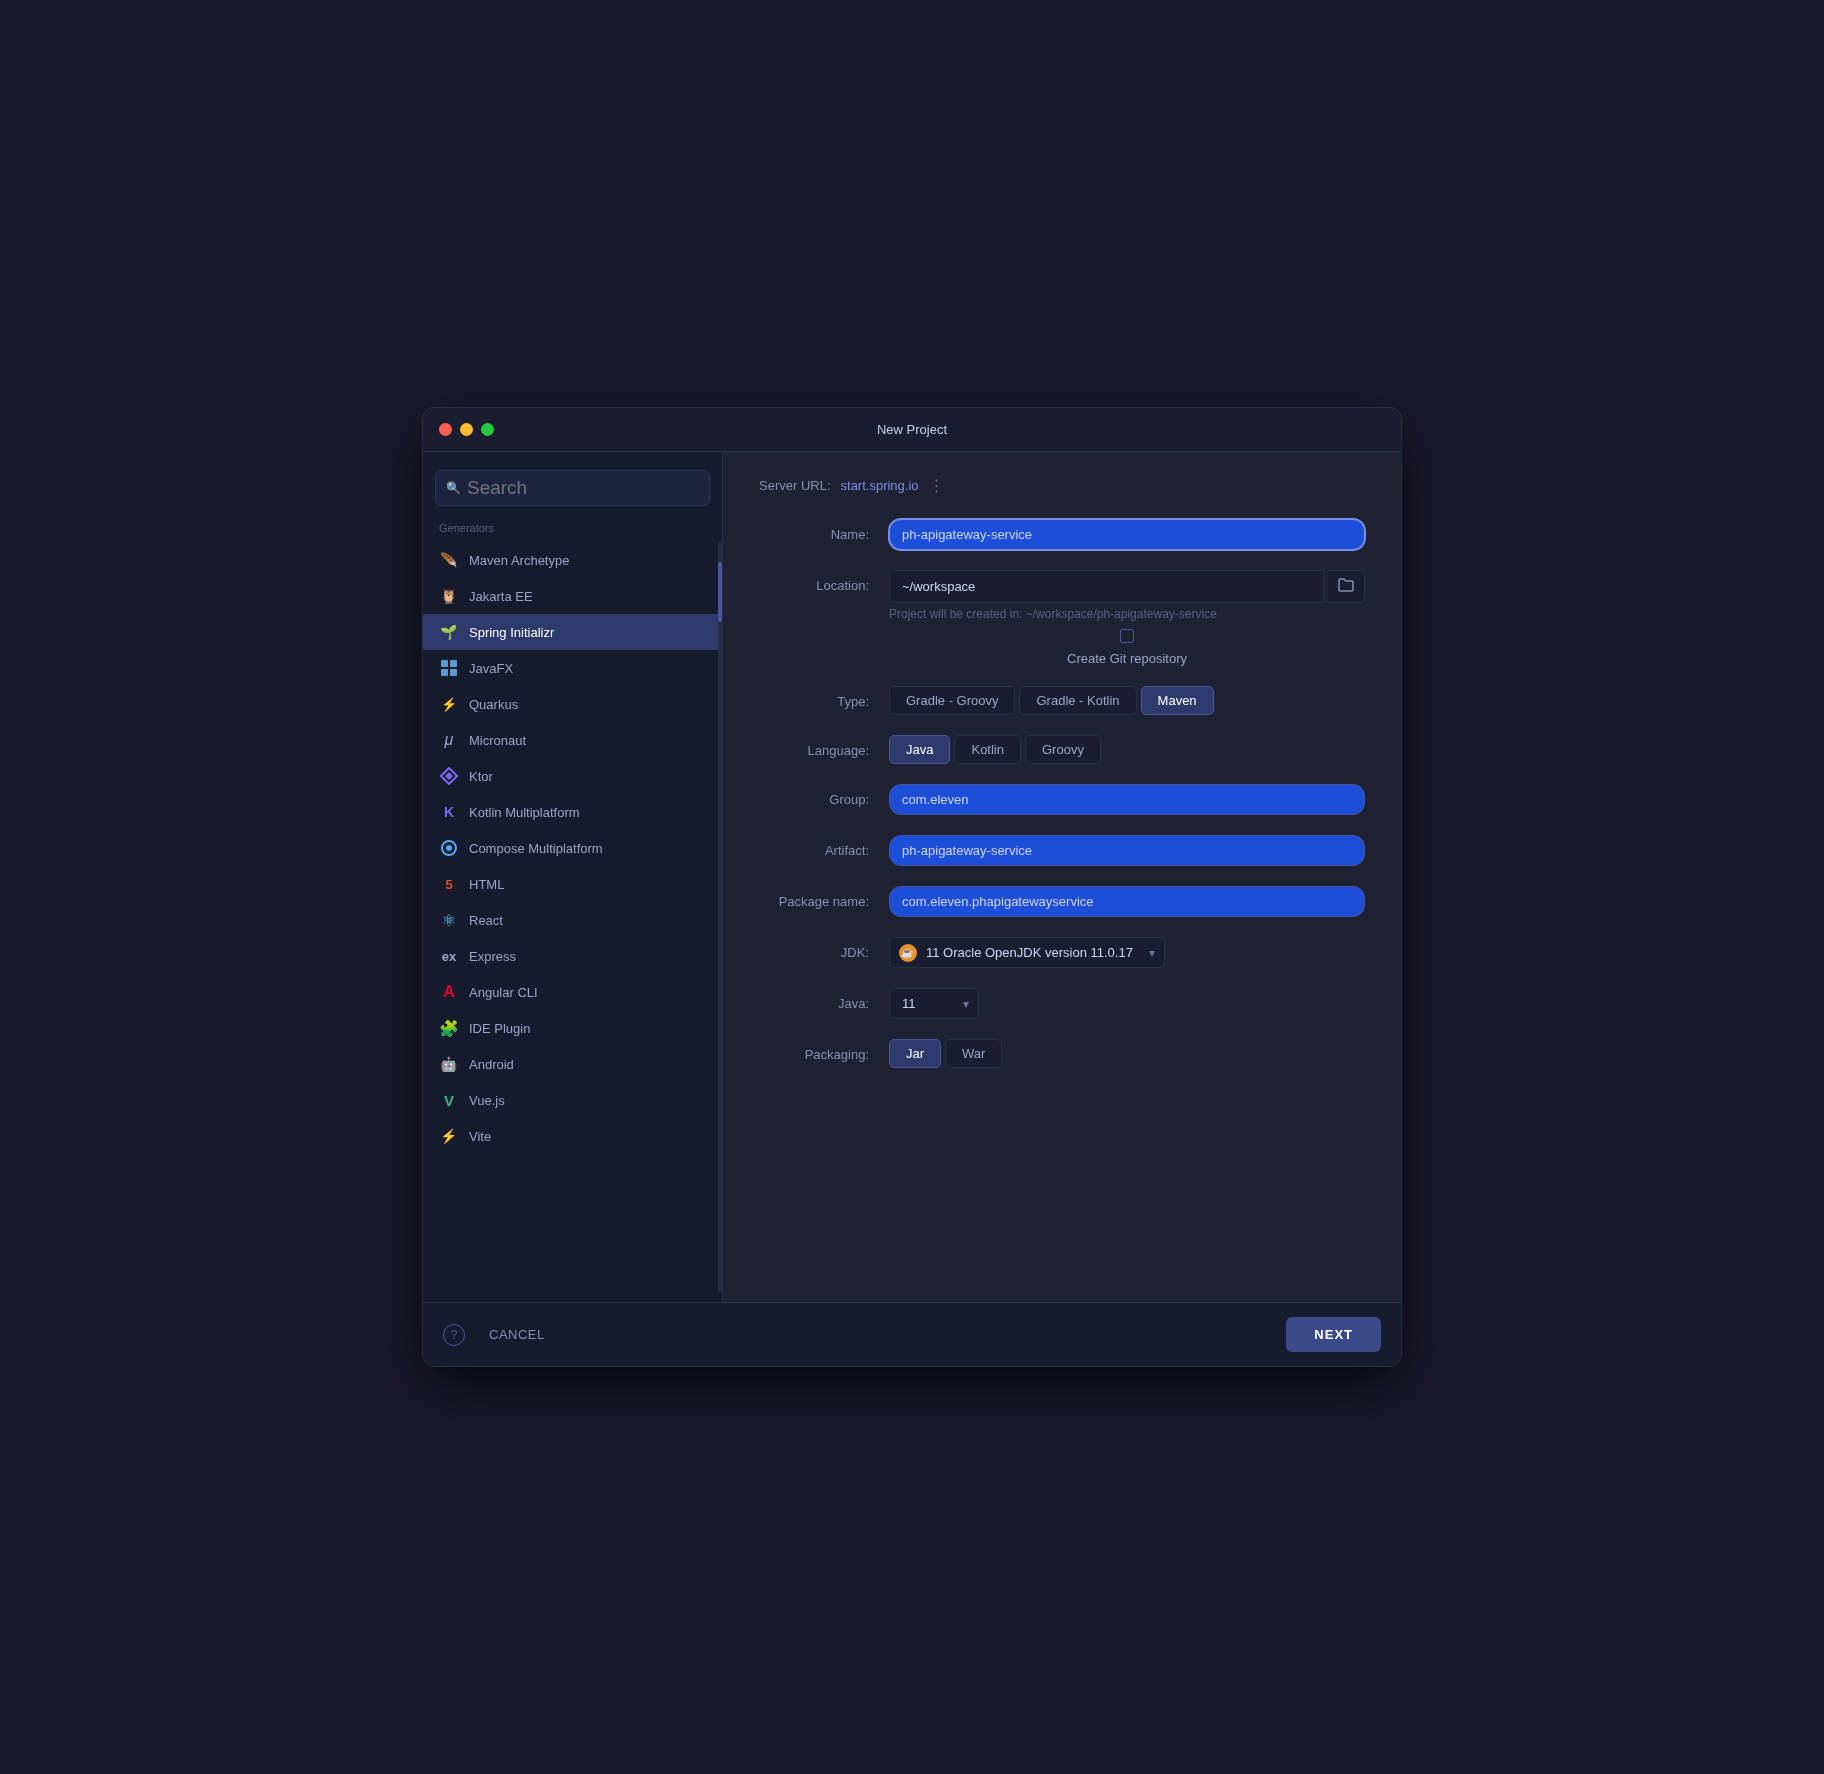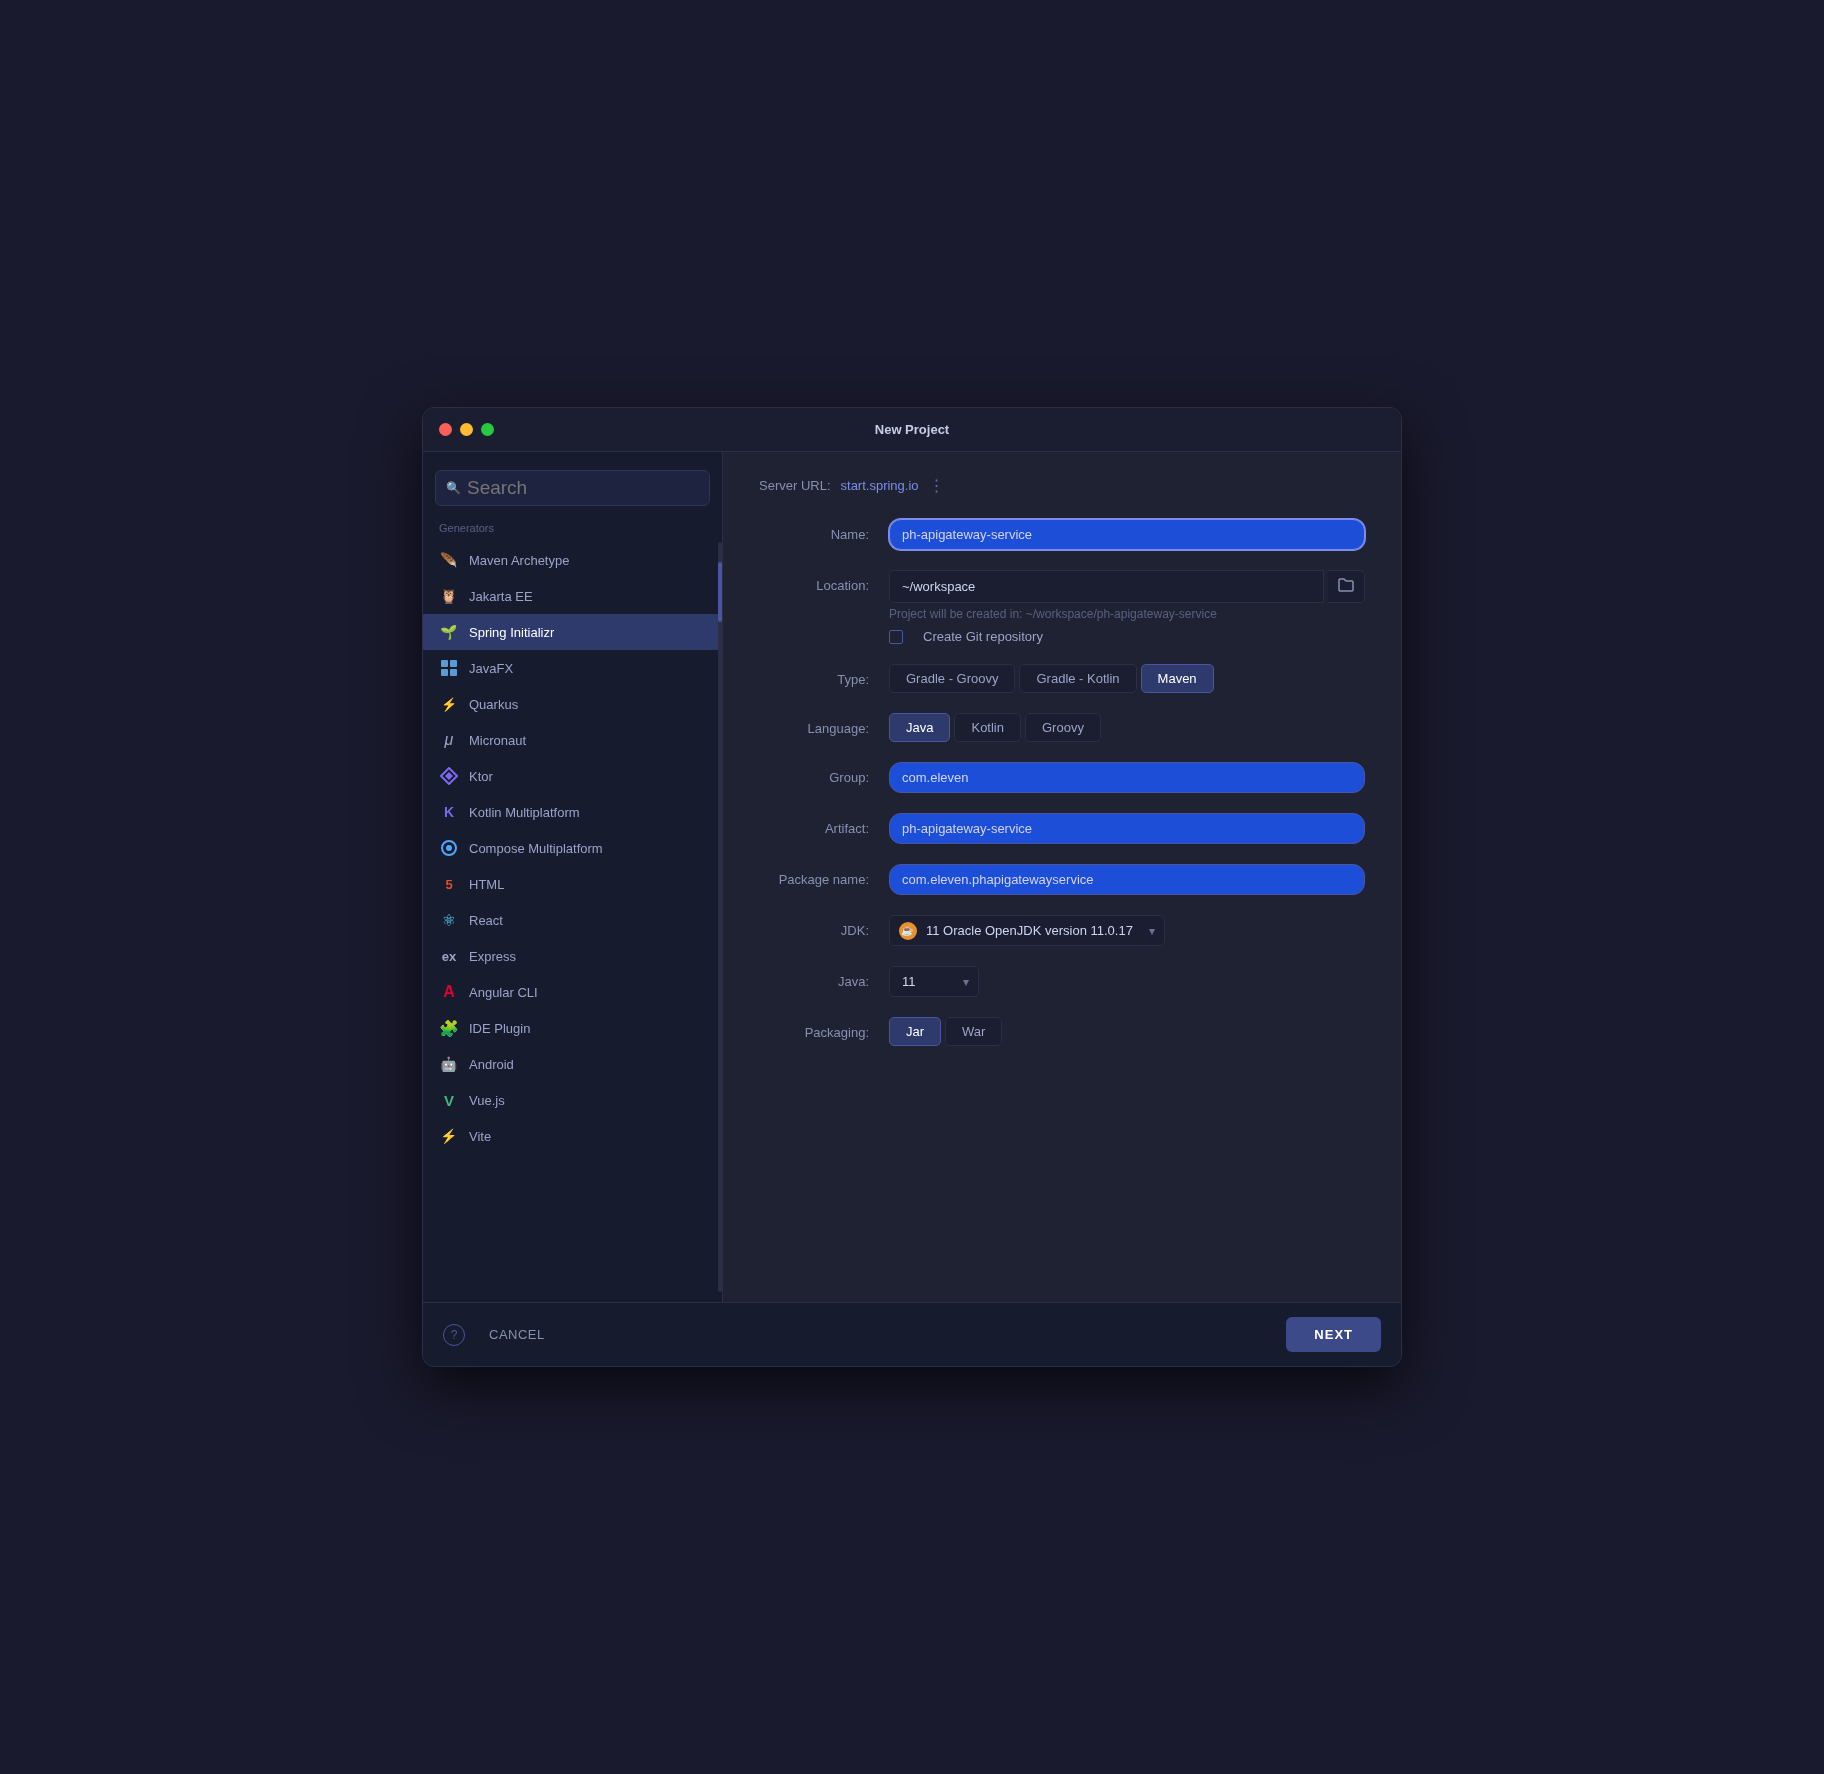--- a/index.html
+++ b/index.html
@@ -38,21 +38,21 @@
       width: 13px;
       height: 13px;
       border-radius: 50%;
     }
     .tl-red { background: #ff5f57; }
     .tl-yellow { background: #febc2e; }
     .tl-green { background: #28c840; }
     .titlebar-title {
       color: #c8cce8;
       font-size: 13px;
-      font-weight: 700;
+      font-weight: 400;
     }
     .content-area {
       display: flex;
       height: calc(100% - 44px);
     }
     .sidebar {
       width: 300px;
       background: #161b2e;
       border-right: 1px solid #2a2f45;
       display: flex;
@@ -196,22 +196,23 @@
       font-size: 14px;
     }
     .hint-text {
       color: #5a6080;
       font-size: 12px;
       margin-top: 4px;
     }
     .checkbox-row {
       display: flex;
       align-items: center;
-      gap: 20px;
+      gap: 8px;
       margin-top: 8px;
+      flex-direction: column;
     }
     .checkbox {
       width: 14px;
       height: 14px;
       border: 1px solid #4a55a0;
       border-radius: 2px;
       background: transparent;
       cursor: pointer;
     }
     .checkbox-label {

